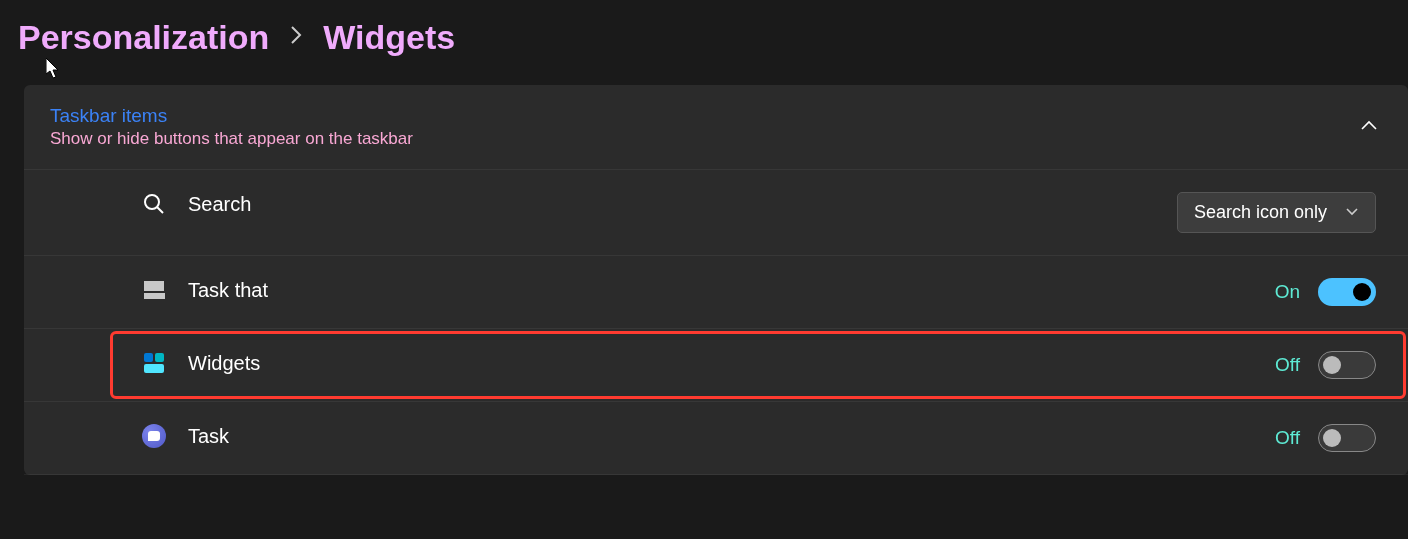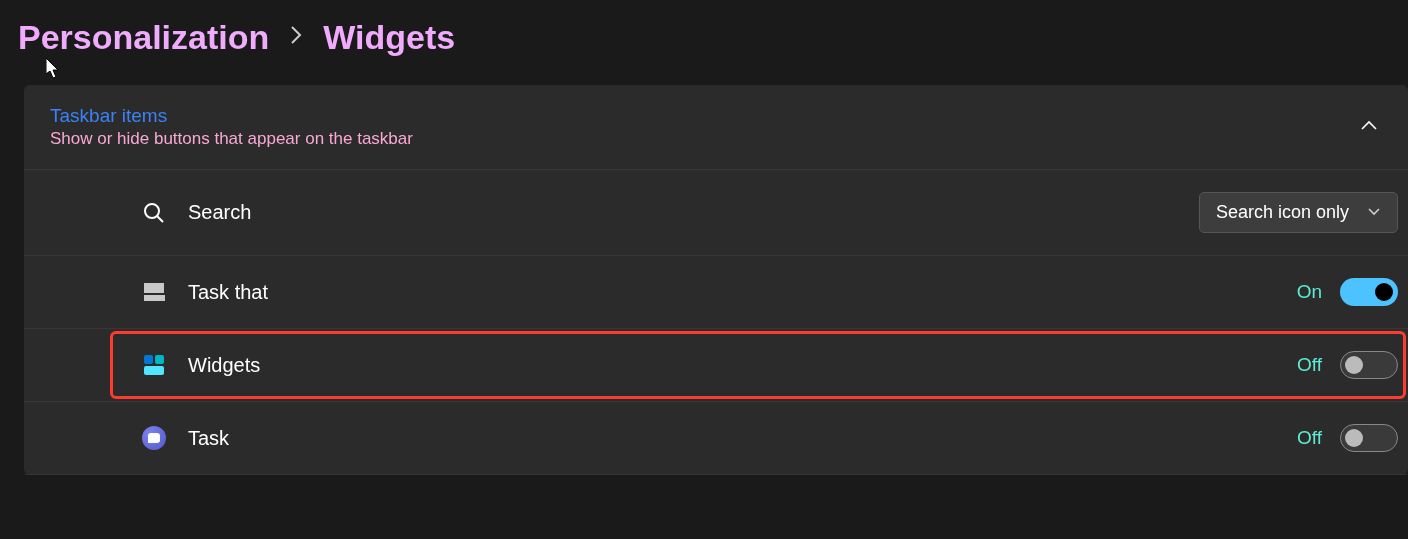--- a/index.html
+++ b/index.html
@@ -63,23 +63,23 @@
     .section-subtitle {
       font-size: 17px;
       color: #f9a8d4;
     }
     .chevron {
       font-size: 14px;
       color: #ffffff;
     }
     .item-row {
       display: flex;
-      align-items: center;
+      align-items: flex-start;
       justify-content: space-between;
-      padding: 22px 10px 22px 118px;
+      padding: 22px 32px 22px 118px;
       border-bottom: 1px solid rgba(255,255,255,0.06);
       position: relative;
     }
     .item-left {
       display: flex;
       align-items: center;
       gap: 22px;
     }
     .item-icon {
       width: 24px;

